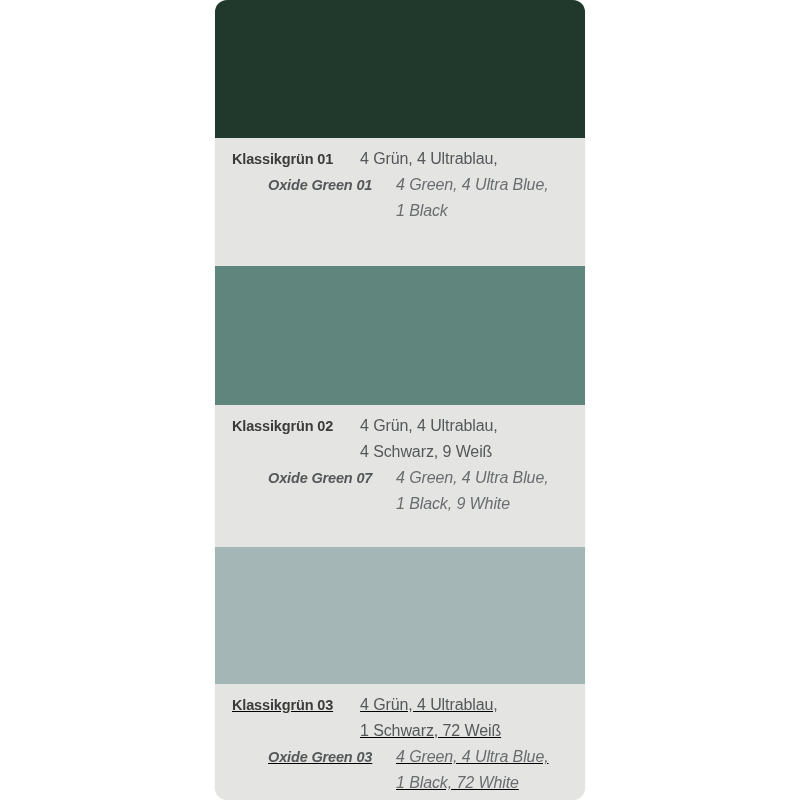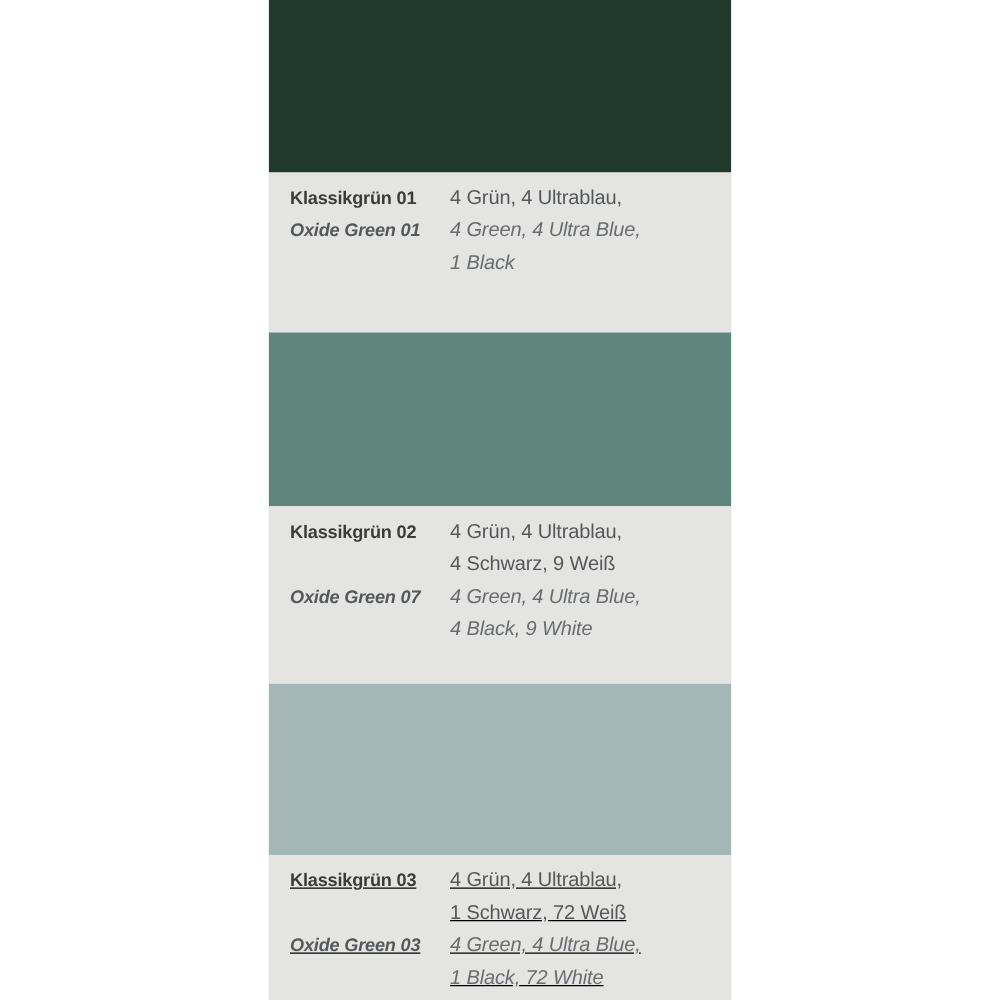--- a/index.html
+++ b/index.html
@@ -15,20 +15,21 @@
   }
 
   #card {
     position: absolute;
     left: 215px;
     top: 0;
     width: 370px;
     height: 800px;
     overflow: hidden;
     box-shadow: 0 0 0 0.5px rgba(0,0,0,0.04);
+    border-radius: 12px;
   }
 
   .entry {
     position: relative;
     width: 100%;
   }
 
   .swatch {
     width: 100%;
     display: block;
@@ -69,20 +70,21 @@
   }
   .lang-de .recipe-col {
     font-weight: normal;
     color: #55585a;
   }
 
   .lang-en .name-col {
     font-weight: bold;
     font-style: italic;
     color: #55585a;
+    margin-left: 36px;
   }
   .lang-en .recipe-col {
     font-weight: normal;
     font-style: italic;
     color: #6a6d70;
   }
 
   .recipe-line {
     display: block;
   }
@@ -118,21 +120,21 @@
         <div class="name-col">Klassikgrün 02</div>
         <div class="recipe-col">
           <span class="recipe-line">4 Grün, 4 Ultrablau,</span>
           <span class="recipe-line">4 Schwarz, 9 Weiß</span>
         </div>
       </div>
       <div class="row lang-en">
         <div class="name-col">Oxide Green 07</div>
         <div class="recipe-col">
           <span class="recipe-line">4 Green, 4 Ultra Blue,</span>
-          <span class="recipe-line">4 Black, 9 White</span>
+          <span class="recipe-line">1 Black, 9 White</span>
         </div>
       </div>
     </div>
   </div>
 
   <div class="entry">
     <div class="swatch" style="background: rgb(164, 183, 182); height: 137px;"></div>
     <div class="info" style="height: 133px; text-decoration: underline;">
       <div class="row lang-de">
         <div class="name-col">Klassikgrün 03</div>

